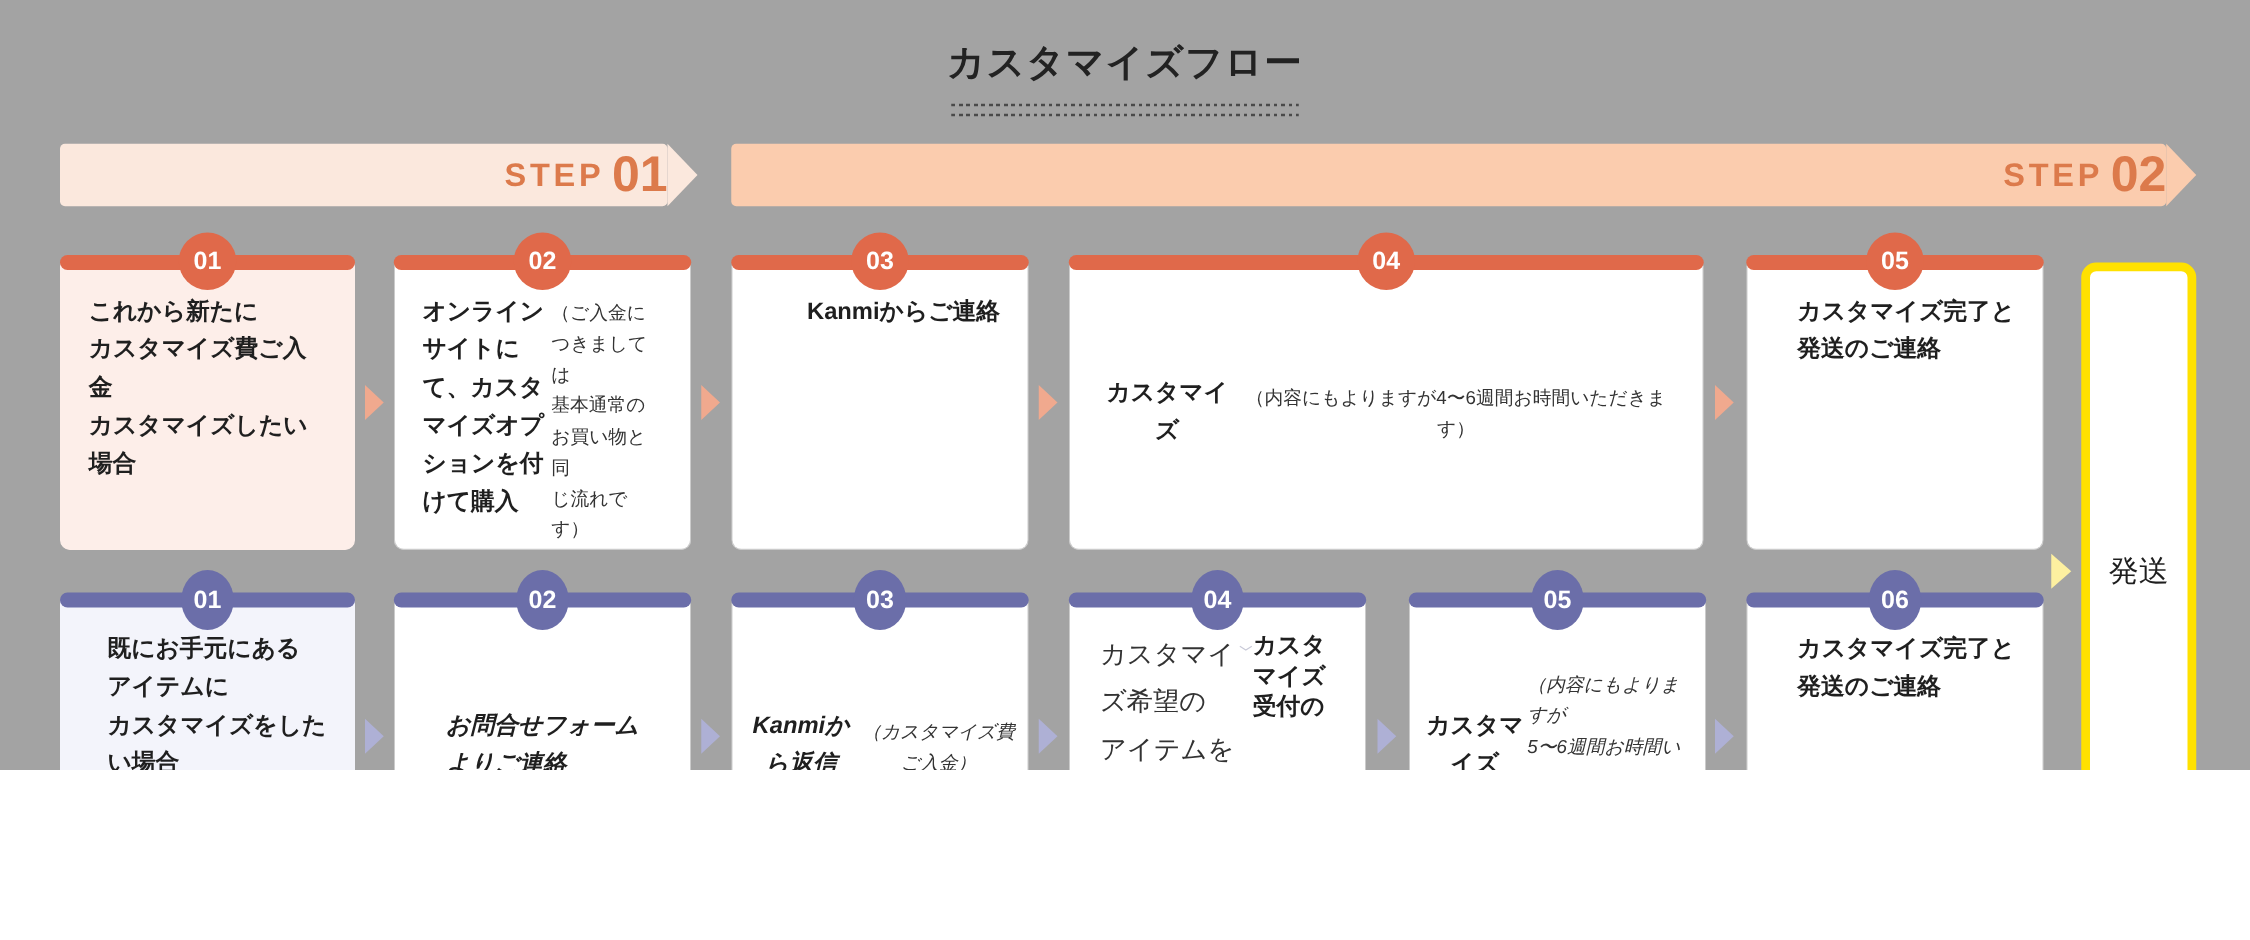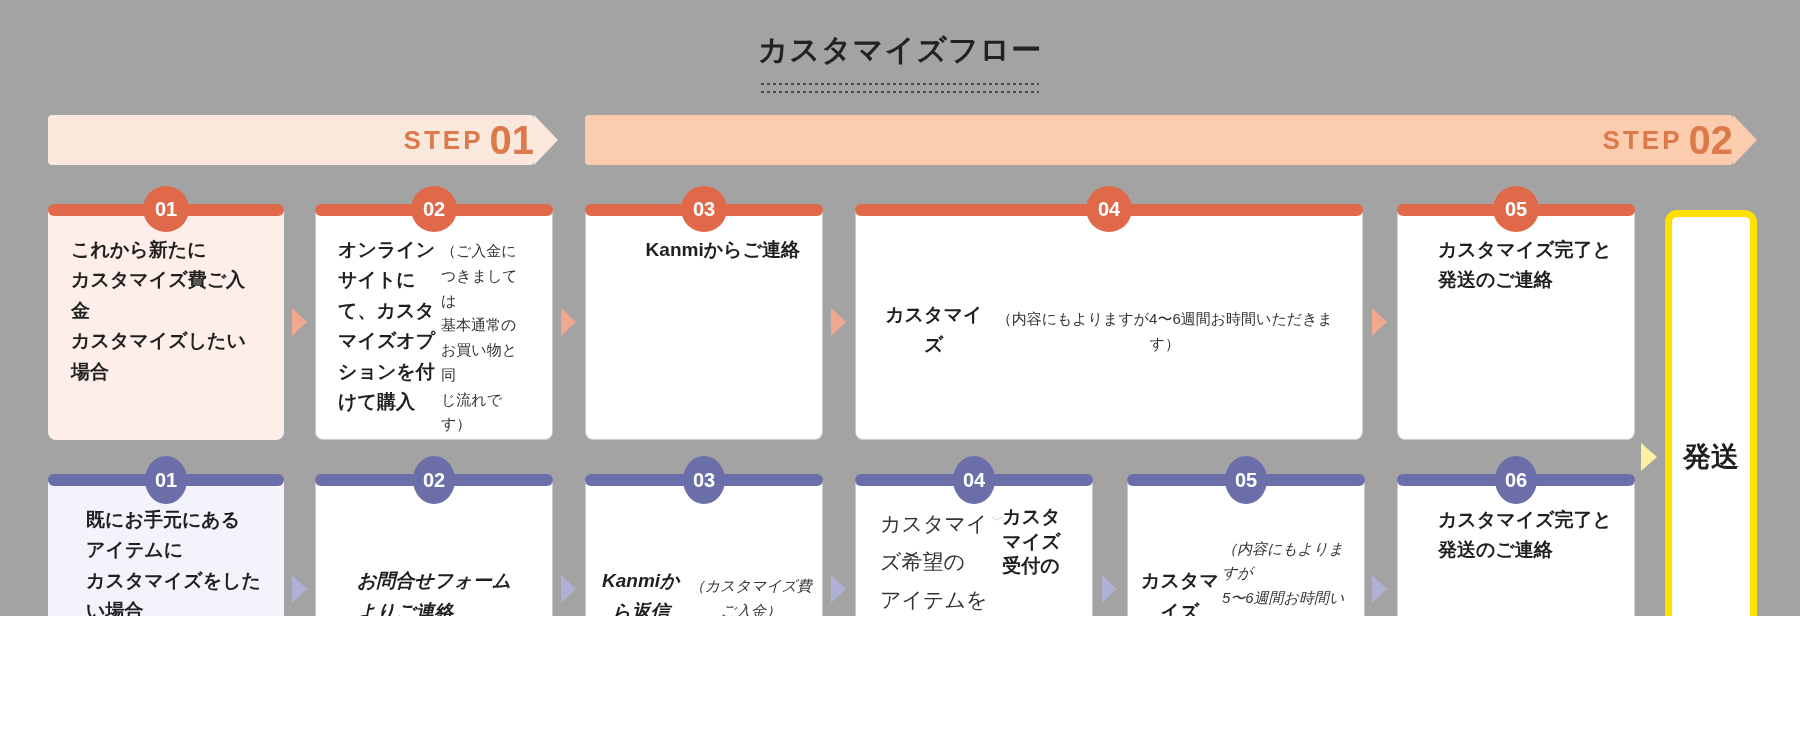--- a/index.html
+++ b/index.html
@@ -70,21 +70,21 @@
   .tri-salmon{border-left:15px solid var(--salmonArrow);}
   .tri-lav{border-left:15px solid var(--lavArrow);}
   .tri-yellow{border-left:16px solid var(--lightYellowArrow);}
   .tri-row-top{top:308px;}
   .tri-row-bottom{top:575px;}
 
   
   .ship-box{position:absolute;left:1665px;top:210px;width:92px;height:493px;
     border:7px solid var(--yellow);border-radius:12px;background:#fff;
     display:flex;align-items:center;justify-content:center;}
-  .ship-label{font-size:28px;font-weight:700;color:var(--ink);}
+  .ship-label{font-size:24px;font-weight:400;color:var(--ink);}
 </style>
 </head>
 <body>
 
 <div class="canvas">
 
   <div class="header">
     <div class="page-title">カスタマイズフロー</div>
     <div class="dotted"></div>
   </div>

